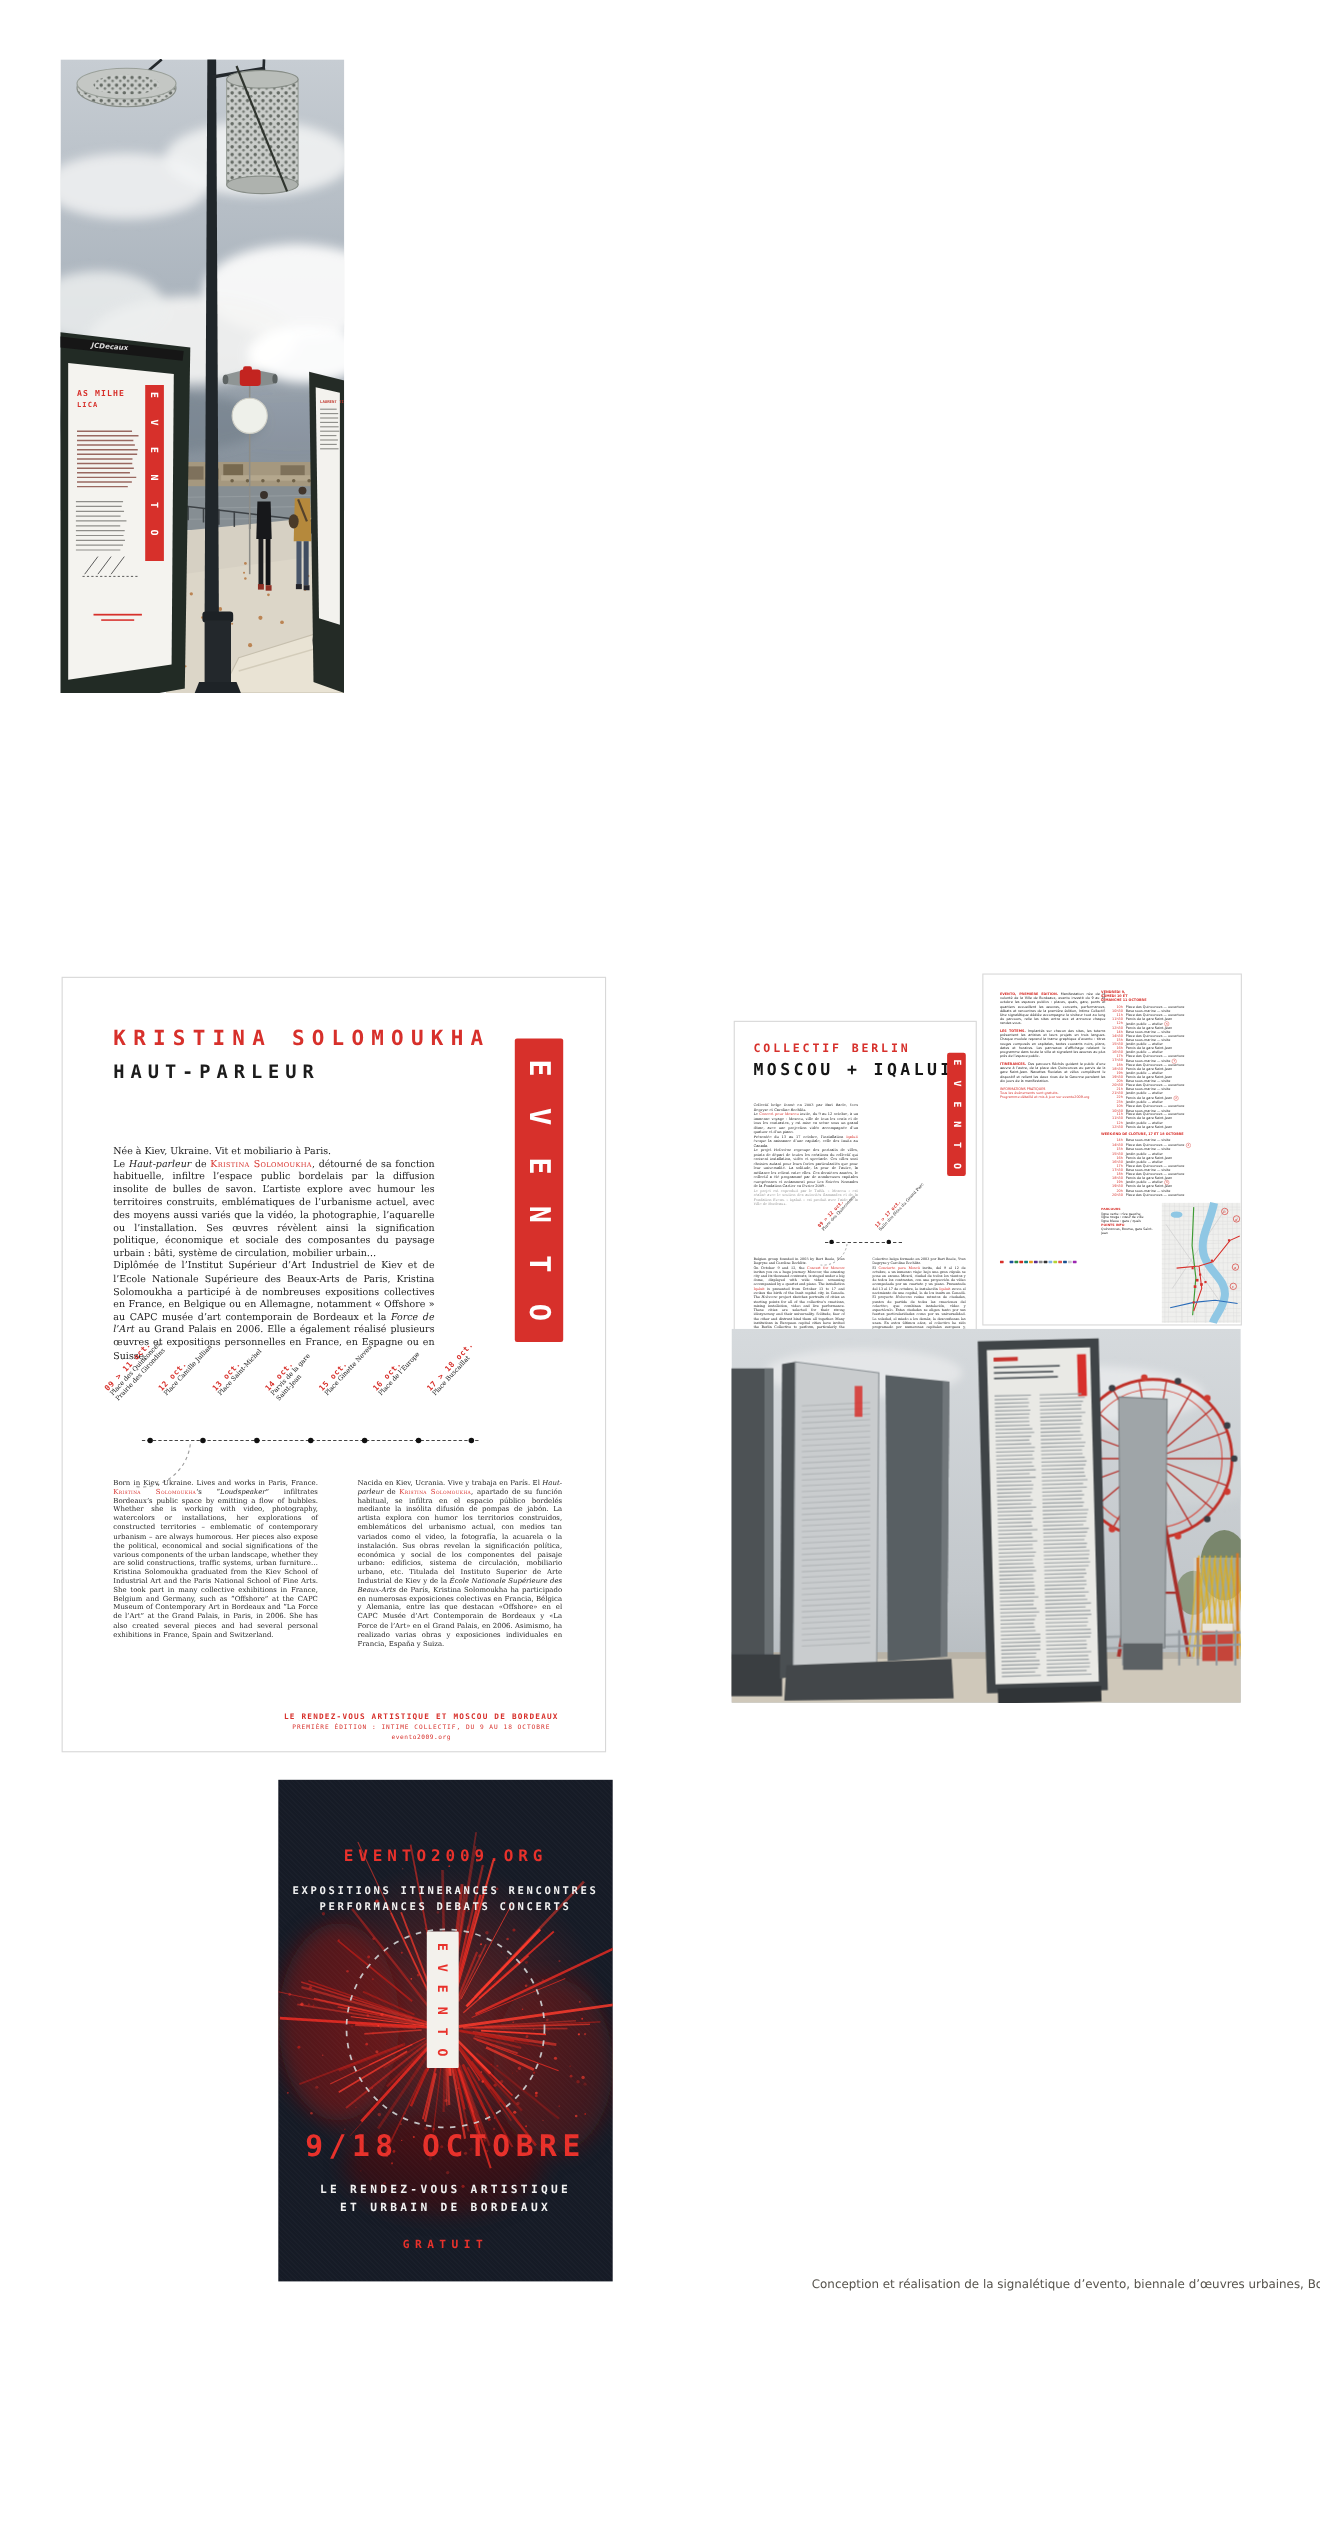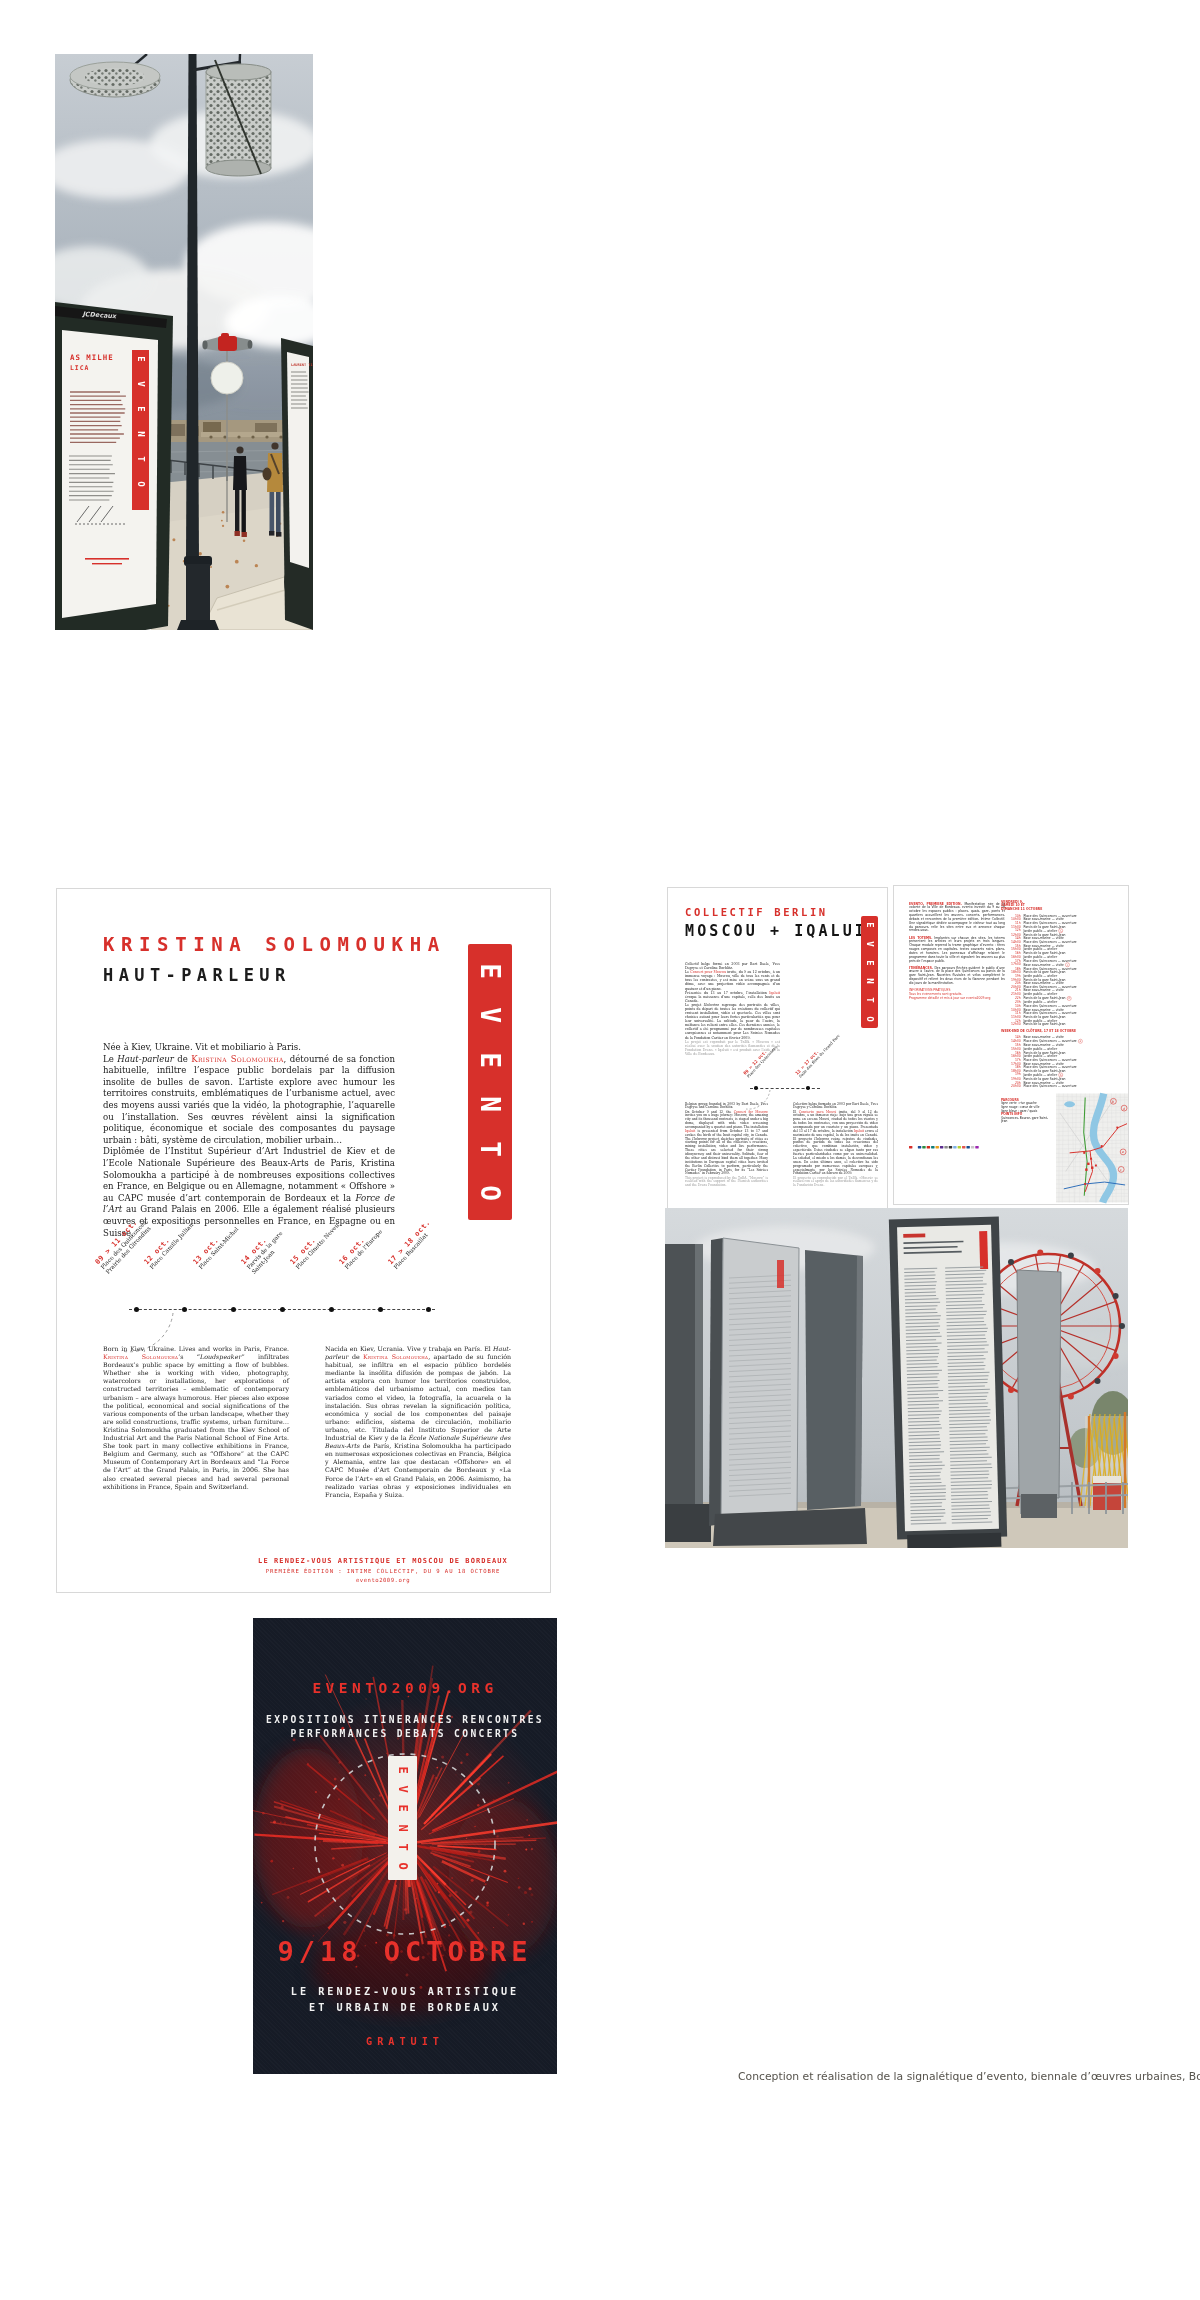--- a/index.html
+++ b/index.html
@@ -34,21 +34,21 @@
   .tl-label .vn{font-family:"DejaVu Serif",serif;font-size:5.8px;color:#222;display:block;line-height:6.6px;}
   .d1-col{position:absolute;top:456px;width:186px;font-family:"DejaVu Serif",serif;
           font-size:6.3px;line-height:8.1px;text-align:justify;color:#1d1d1d;}
   .d1-en{left:46px;} .d1-es{left:268px;}
   .d1-footer{position:absolute;left:130px;top:668px;width:392px;text-align:center;color:var(--red);
              font-family:"DejaVu Sans Mono",monospace;}
   .d1-footer .f1{font-size:7px;font-weight:bold;letter-spacing:1.1px;}
   .d1-footer .f2{font-size:5.6px;letter-spacing:.9px;margin-top:3px;}
   .d1-footer .f3{font-size:5.6px;letter-spacing:.5px;margin-top:3px;}
   
-  .doc2{left:667px;top:887px;width:221px;height:382px;}
+  .doc2{left:667px;top:928px;width:221px;height:382px;}
   .doc3{left:893px;top:885px;width:236px;height:320px;}
   .d2-title{position:absolute;left:17px;top:18px;font-family:"DejaVu Sans Mono",monospace;font-weight:bold;
             font-size:10.5px;letter-spacing:2.6px;color:var(--red);white-space:nowrap;}
   .d2-sub{position:absolute;left:17px;top:34px;font-family:"DejaVu Sans Mono",monospace;font-weight:bold;
           font-size:15px;letter-spacing:3.1px;color:#151515;white-space:nowrap;}
   .d2-stamp{left:193px;top:28px;width:17px;height:104px;padding:4px 0;}
   .d2-stamp span{font-size:9px;}
   .micro{transform-origin:0 0;transform:scale(0.34);width:294%;}
   .clip{position:absolute;overflow:hidden;}
   .d2-body{font-family:"DejaVu Serif",serif;font-size:9.5px;line-height:12px;text-align:justify;color:#1b1b1b;}

